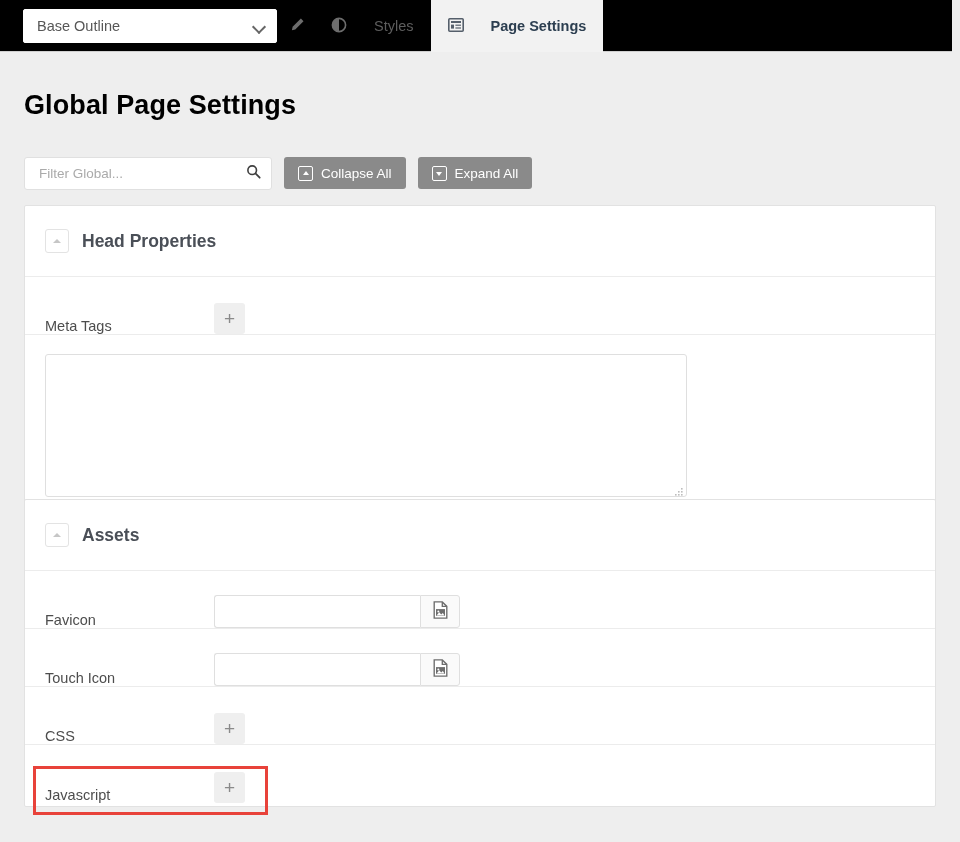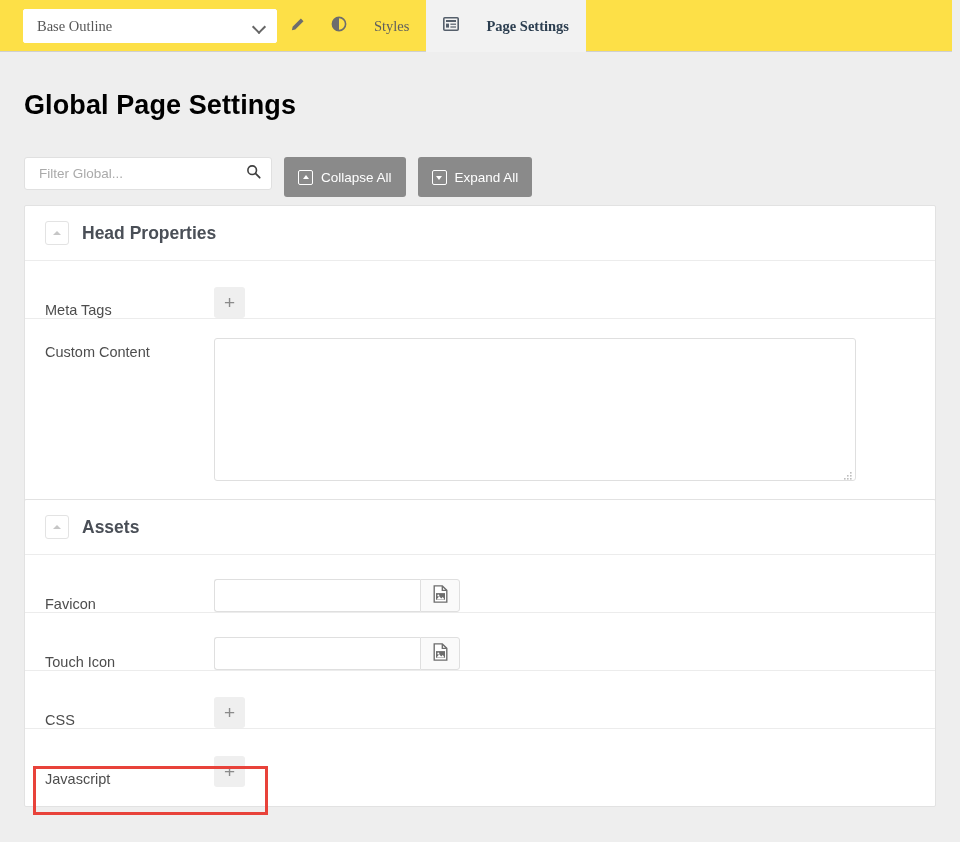--- a/index.html
+++ b/index.html
@@ -15,24 +15,23 @@
     overflow: hidden;
   }
 
   
   .topbar {
     position: absolute;
     left: 0;
     top: 0;
     width: 952px;
     height: 52px;
-    background: #fde047;
+    background: #000000;
     box-sizing: border-box;
     border-bottom: 1px solid #cfcfcf;
-    font-family: Liberation Serif, serif;
   }
   .topbar-inner {
     display: flex;
     align-items: stretch;
     height: 52px;
   }
   .outline-select {
     width: 254px;
     height: 34px;
     margin: 9px 0 0 23px;
@@ -130,21 +129,21 @@
     outline: none;
     flex: 1;
     font-size: 13.5px;
     color: #555;
     font-family: "Liberation Sans", sans-serif;
     background: transparent;
   }
   .filter-input::placeholder { color: #aaa; }
 
   .btn-gray {
-    height: 40px;
+    height: 32px;
     background: #8a8a8a;
     border-radius: 3px;
     color: #ffffff;
     font-size: 13.5px;
     display: flex;
     align-items: center;
     gap: 8px;
     padding: 0 14px;
     cursor: pointer;
     box-sizing: border-box;
@@ -184,21 +183,21 @@
     border-radius: 2px;
     box-sizing: border-box;
   }
   #panel-head { top: 205px; height: 298px; }
   #panel-assets { top: 499px; height: 308px; }
 
   .panel-header {
     display: flex;
     align-items: center;
     gap: 13px;
-    height: 55px;
+    height: 71px;
     padding: 0 20px;
     box-sizing: border-box;
     border-bottom: 1px solid #ececec;
   }
   .toggle-btn {
     width: 22px;
     height: 22px;
     border: 1px solid #e3e3e3;
     border-radius: 3px;
     background: #fff;
@@ -408,21 +407,20 @@
     <span class="toggle-btn"></span>
     <span class="panel-title">Head Properties</span>
   </div>
 
   <div class="row">
     <span class="row-label">Meta Tags</span>
     <span class="plus-btn">+</span>
   </div>
 
   <div class="row textarea-row last">
-    <span class="row-label">Custom Content</span>
     <span class="ta-wrap">
       <textarea class="custom-textarea" style=""></textarea>
       <span class="resize-grip">
         <svg width="11" height="11" viewBox="0 0 11 11">
           <g fill="#bdbdbd">
             <rect x="8" y="2" width="1.6" height="1.6"></rect>
             <rect x="8" y="5" width="1.6" height="1.6"></rect>
               <rect x="5" y="5" width="1.6" height="1.6"></rect>
             <rect x="8" y="8" width="1.6" height="1.6"></rect>
               <rect x="5" y="8" width="1.6" height="1.6"></rect>

